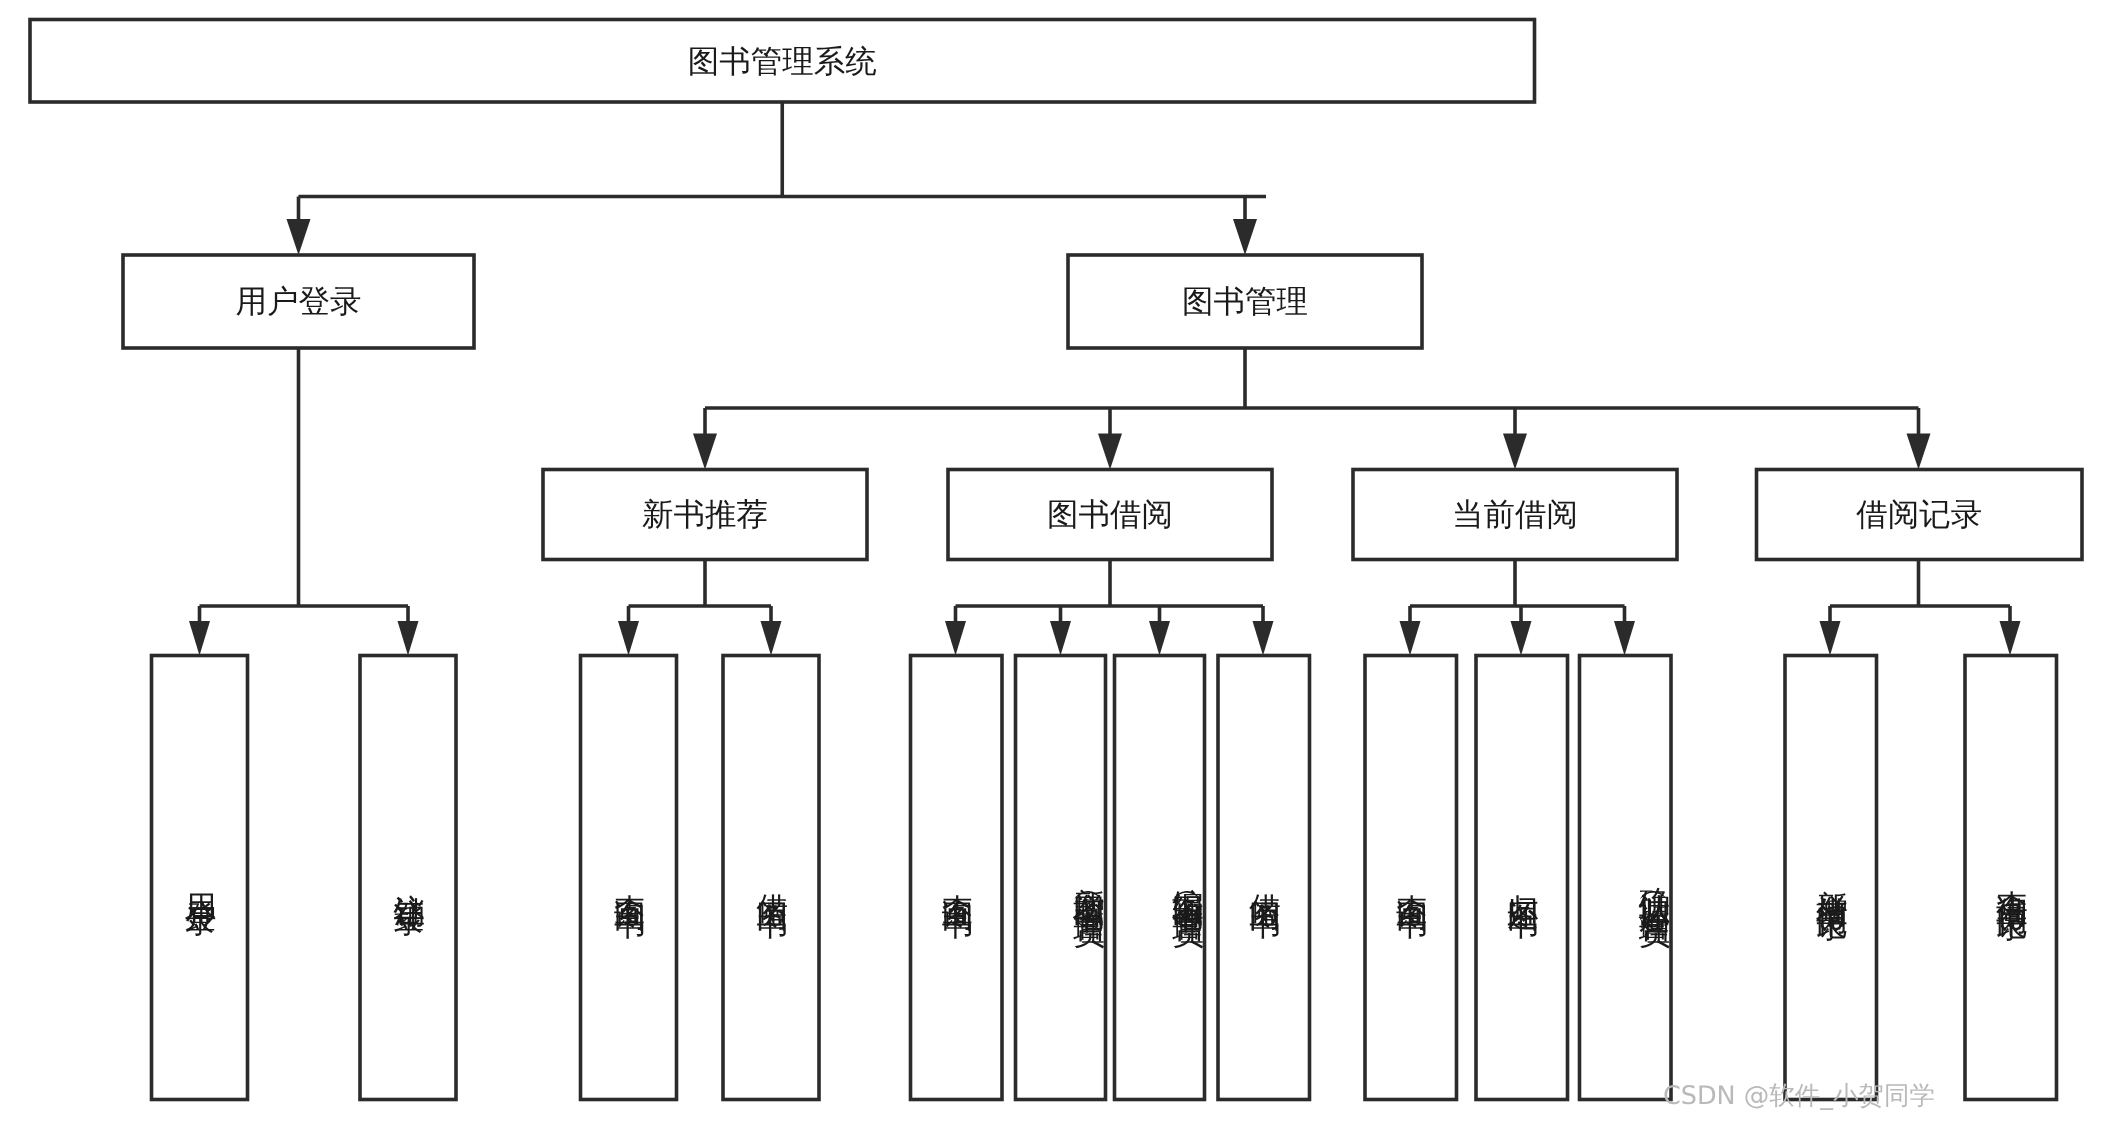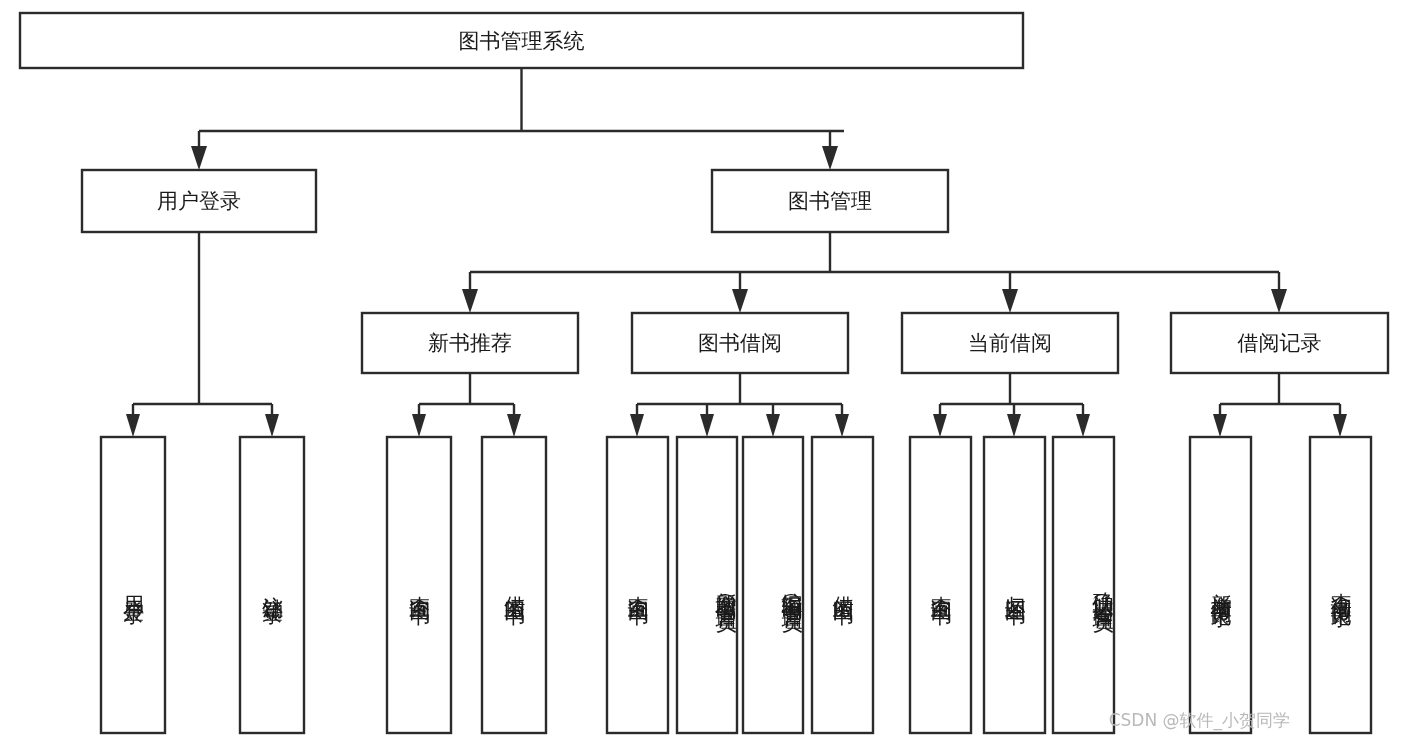--- a/index.html
+++ b/index.html
@@ -59,21 +59,21 @@
     color: #1a1a1a;
     letter-spacing: 3px;
     text-align: center;
     white-space: nowrap;
     pointer-events: none;
     user-select: none;
   }
   .watermark {
     position: absolute;
     right: 8px;
-    bottom: 15px;
+    bottom: 5px;
     font-family: "DejaVu Sans", "Liberation Sans", sans-serif;
     font-size: 17px;
     color: #b9b9b9;
     white-space: nowrap;
     user-select: none;
   }
 </style>
 </head>
 <body>
 

